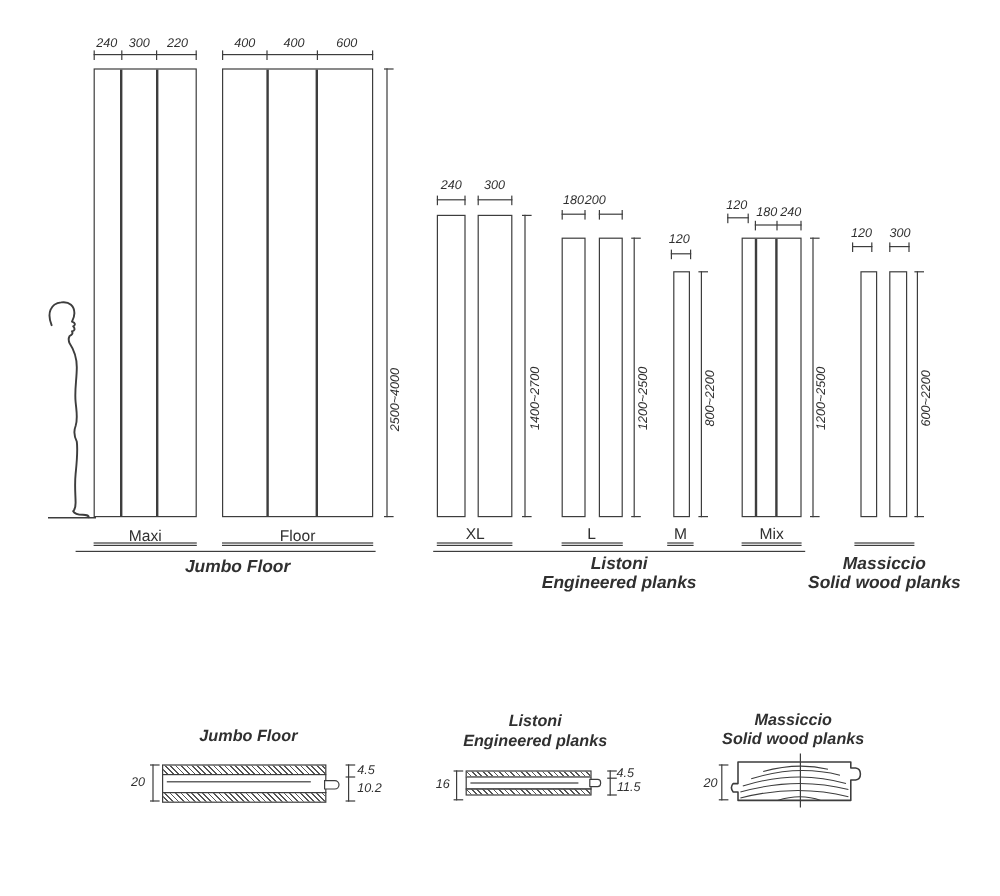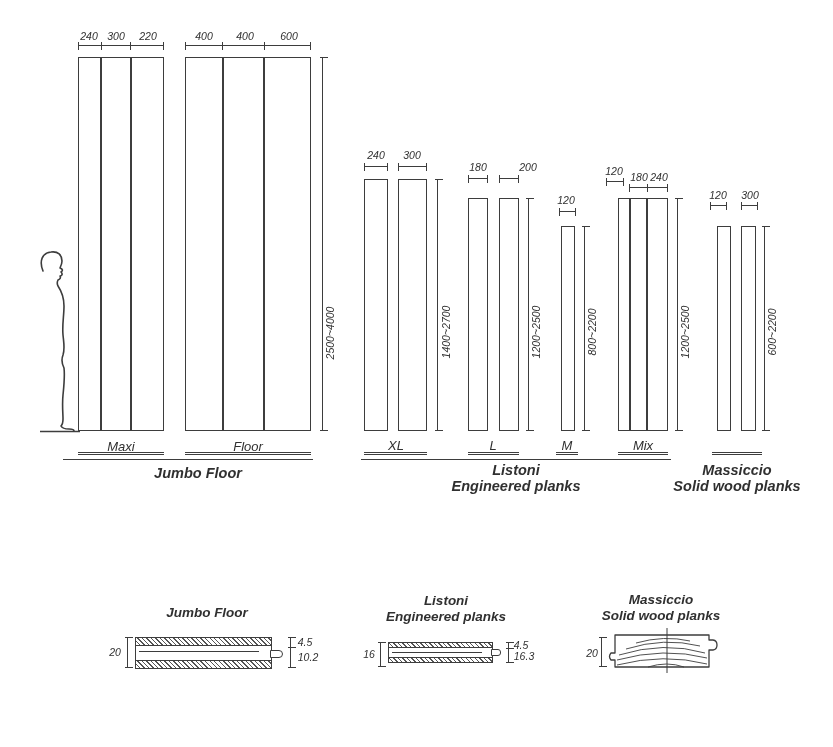--- a/index.html
+++ b/index.html
@@ -2,21 +2,21 @@
 <html><head>
 <meta charset="utf-8">
 <style>
   body{margin:0;background:#fff}
   #canvas{position:relative;width:833px;height:747px;background:#fff;
     font-family:"Liberation Sans",sans-serif;color:#303030;overflow:hidden}
   .n{position:absolute;font-style:italic;font-size:10.5px;line-height:1;
      transform:translate(-50%,-50%);white-space:nowrap}
   .vn{position:absolute;font-style:italic;font-size:10.5px;line-height:1;
      transform:translate(-50%,-50%) rotate(-90deg);white-space:nowrap}
-  .lab{position:absolute;font-style:italic;font-size:13px;line-height:1;
+  .lab{position:absolute;font-size:13px;line-height:1;
      transform:translate(-50%,-50%);white-space:nowrap}
   .gt{position:absolute;font-style:italic;font-weight:700;font-size:14.5px;line-height:1;
      transform:translate(-50%,-50%);white-space:nowrap}
   .gt2{position:absolute;font-style:italic;font-weight:700;font-size:13.5px;line-height:1;
      transform:translate(-50%,-50%);white-space:nowrap}
   .hd{position:absolute;height:0;border-top:1px solid #3d3d3d}
   .hd i{position:absolute;top:-4px;width:1px;height:8px;background:#3d3d3d}
   .vd{position:absolute;width:0;border-left:1px solid #3d3d3d}
   .vd i{position:absolute;left:-3.5px;width:8px;height:1px;background:#3d3d3d}
   .pk{position:absolute;border:1.5px solid #3d3d3d;background:#fff;box-sizing:border-box}
@@ -101,21 +101,21 @@
 
   <div class="hd" style="left:468px;top:178px;width:20px">
     <i style="left:0"></i>
     <i style="left:19px"></i>
   </div>
   <span class="n" style="left:478px;top:167px">180</span>
   <div class="hd" style="left:499px;top:178px;width:20px">
     <i style="left:0"></i>
     <i style="left:19px"></i>
   </div>
-  <span class="n" style="left:528px;top:167px">200</span>
+  <span class="n" style="left:496px;top:167px">200</span>
   <div class="pk" style="left:468px;top:198px;width:20px;height:233px"></div>
   <div class="pk" style="left:499px;top:198px;width:20px;height:233px"></div>
   <div class="vd" style="left:528px;top:198px;height:233px">
     <i style="top:0"></i>
     <i style="bottom:0"></i>
   </div>
   <span class="vn" style="left:536px;top:332px">1200~2500</span>
 
   <div class="hd" style="left:559px;top:211px;width:17px">
     <i style="left:0"></i>
@@ -216,21 +216,21 @@
     <i class="ml" style="left:3px;right:10px;top:4px"></i>
   </div>
   <div class="hatch" style="left:388px;top:657px;width:105px;height:6px"></div>
   <div class="wht" style="left:491px;top:649px;width:10px;height:7px;border-radius:0 3px 3px 0"></div>
   <div class="vd" style="left:508px;top:642px;height:21px">
     <i style="top:0"></i>
     <i style="top:6px"></i>
     <i style="bottom:0"></i>
   </div>
   <span class="n" style="left:521px;top:645px">4.5</span>
-  <span class="n" style="left:524px;top:656px">16.3</span>
+  <span class="n" style="left:524px;top:656px">11.5</span>
 
   <span class="gt2" style="left:661px;top:600px">Massiccio</span>
   <span class="gt2" style="left:661px;top:616px">Solid wood planks</span>
   <span class="n" style="left:592px;top:653px">20</span>
   <div class="vd" style="left:601px;top:637px;height:30px">
     <i style="top:0"></i>
     <i style="bottom:0"></i>
   </div>
   <svg style="left:604px;top:625px" width="122" height="50" viewBox="0 0 122 50">
     <path d="M 11,10 L 105,10 L 105,15 L 109,15 Q 113,15.5 113,20 Q 113,24.5 109,25 L 105,25 L 105,42 L 11,42 L 11,35 L 7,35 Q 4,31.5 7,28 L 11,28 Z" fill="#fff" stroke="#3d3d3d" stroke-width="1.3" stroke-linejoin="round"></path>

